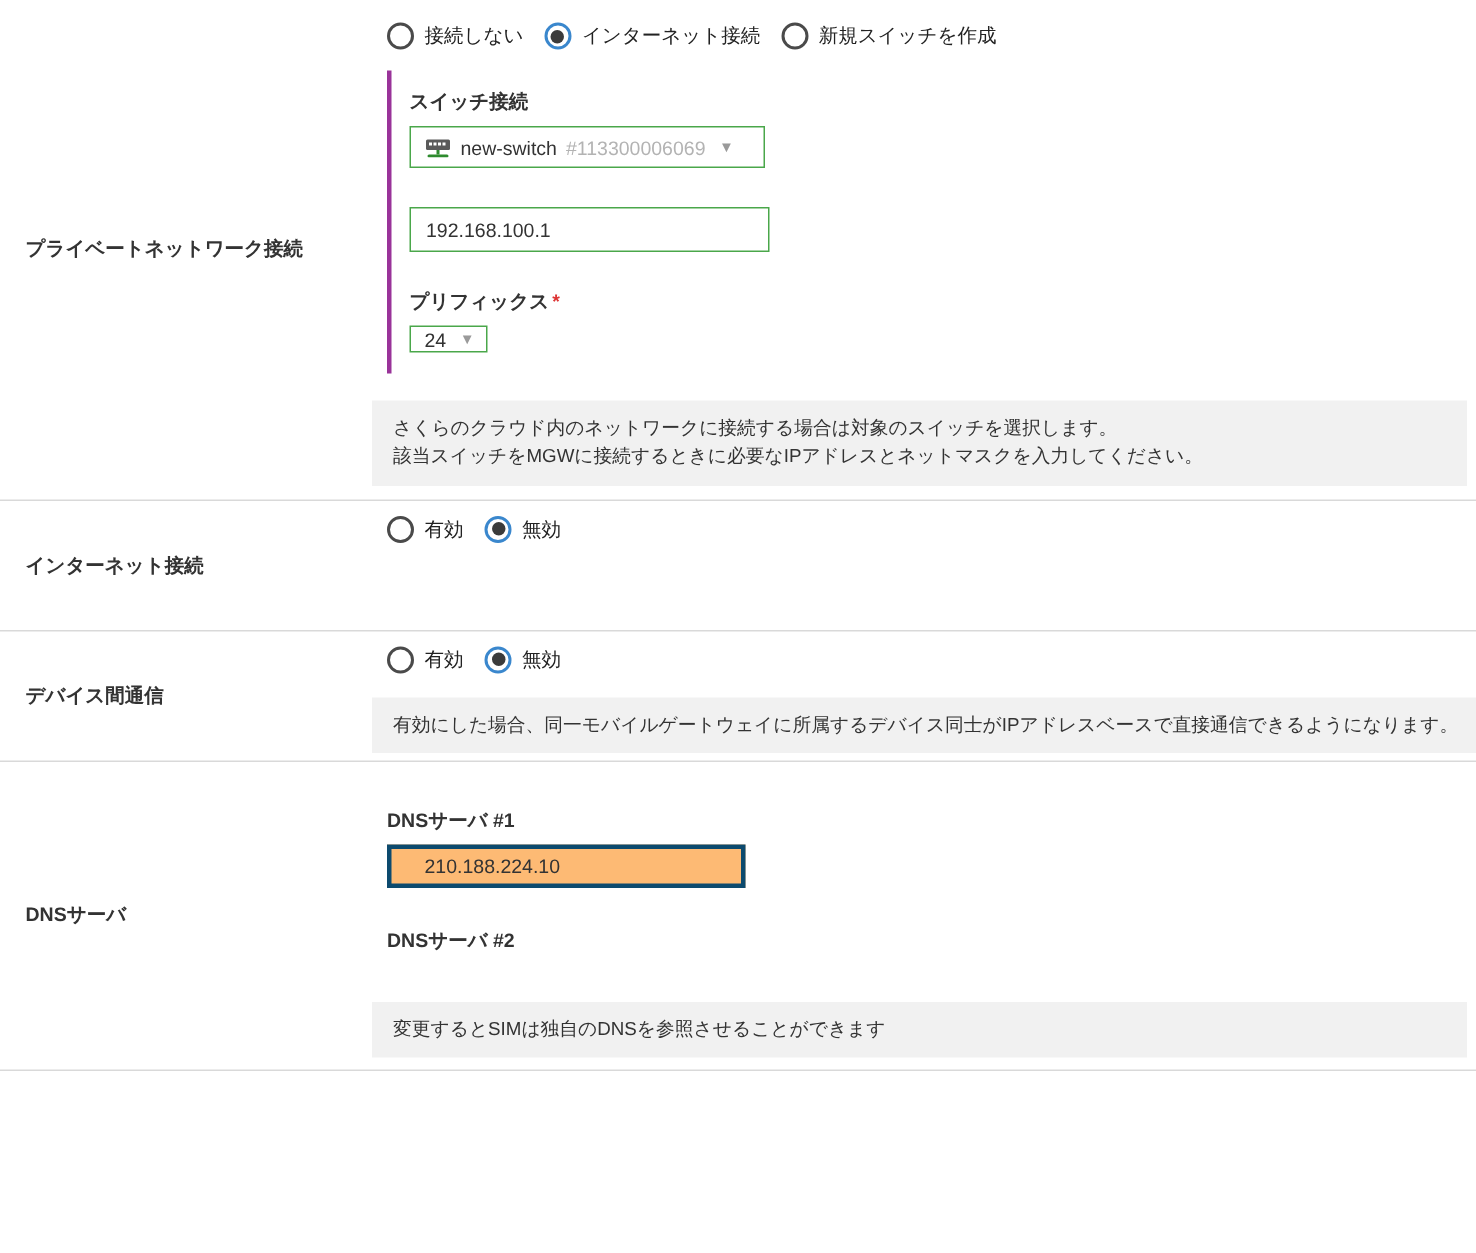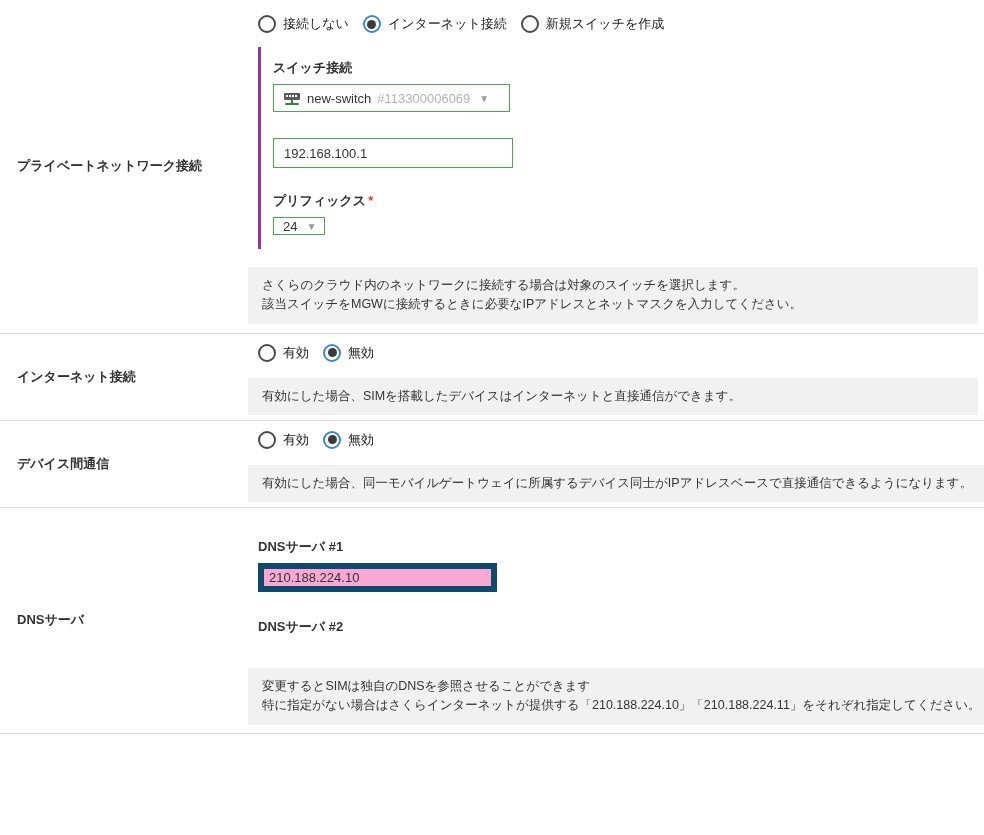--- a/index.html
+++ b/index.html
@@ -118,29 +118,29 @@
 
   
   .toggle-row .content-col { padding-top: 10px; padding-bottom: 3px; }
   .toggle-row { min-height: 87px; }
   .toggle-row .note { margin-top: 16px; }
 
   
   #row-dns .content-col { padding-top: 30px; padding-bottom: 8px; }
   #row-dns .dns-field { margin-left: 10px; margin-bottom: 26px; }
   .dns-input {
-    border: 6px solid #0c4a6e;
+    border: 3px solid #0c4a6e;
     width: 239px;
     height: 29px;
-    padding: 0 5px;
+    padding: 0 22px;
     font-size: 13px;
     color: #333;
     font-family: inherit;
     outline: none;
-    background:#f9a8d4;
+    background:#fdba74;
   }
   #row-dns .note { margin-top: 32px; margin-bottom: 0; }
 
   
   .switch-icon { display:inline-block; width:18px; height:13px; flex:0 0 18px; }
 </style>
 </head>
 <body>
 
 <div class="form">
@@ -218,23 +218,20 @@
       <div class="radio-row">
         <span class="radio-opt">
           <span class="radio-circle"></span>
           <span class="radio-label">有効</span>
         </span>
         <span class="radio-opt">
           <span class="radio-circle selected"></span>
           <span class="radio-label">無効</span>
         </span>
       </div>
-      <div class="note">
-        <div>有効にした場合、SIMを搭載したデバイスはインターネットと直接通信ができます。</div>
-      </div>
     </div>
   </section>
 
   <section class="row toggle-row">
     <div class="label-col">
       <span class="row-label">デバイス間通信</span>
     </div>
     <div class="content-col">
       <div class="radio-row">
         <span class="radio-opt">
@@ -262,19 +259,18 @@
         <div class="field-label">DNSサーバ #1</div>
         <input class="dns-input" type="text" value="210.188.224.10" style="">
       </div>
 
       <div class="dns-field">
         <div class="field-label">DNSサーバ #2</div>
       </div>
 
       <div class="note">
         <div>変更するとSIMは独自のDNSを参照させることができます</div>
-        <div>特に指定がない場合はさくらインターネットが提供する「210.188.224.10」「210.188.224.11」をそれぞれ指定してください。</div>
       </div>
 
     </div>
   </section>
 
 </div>
 
 </body></html>

